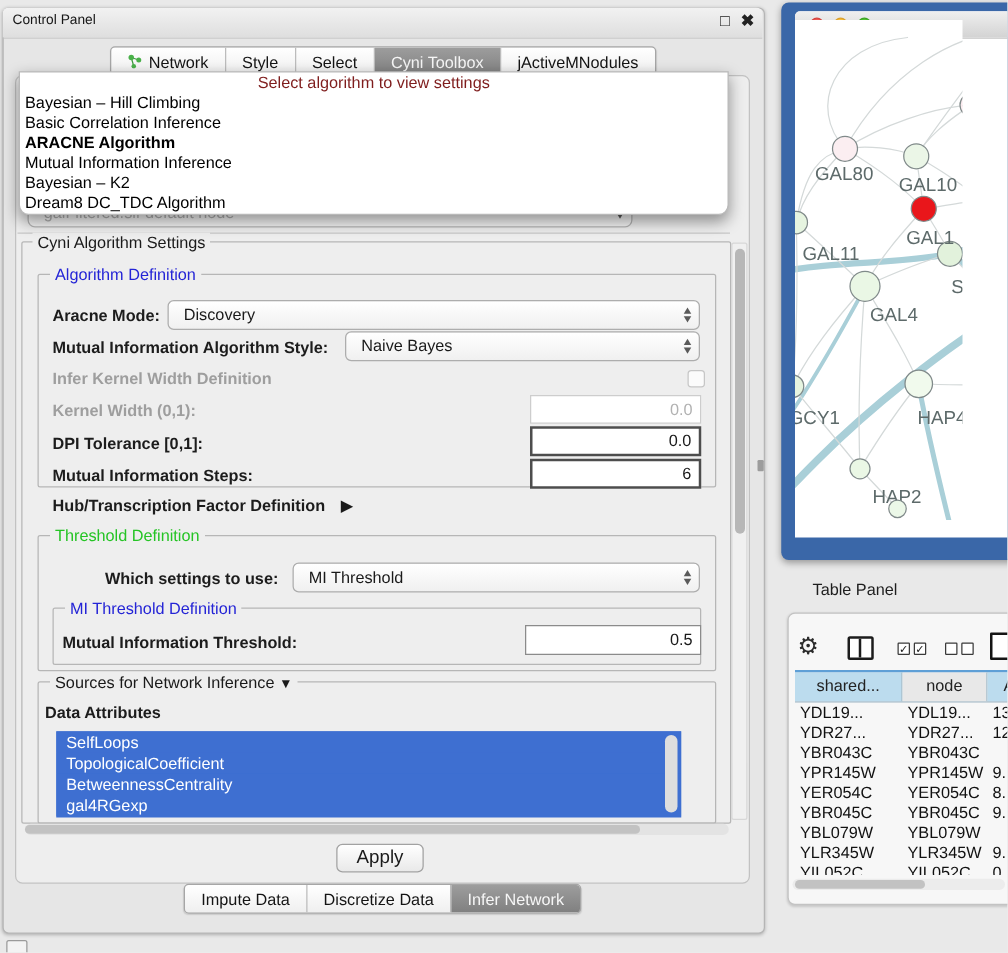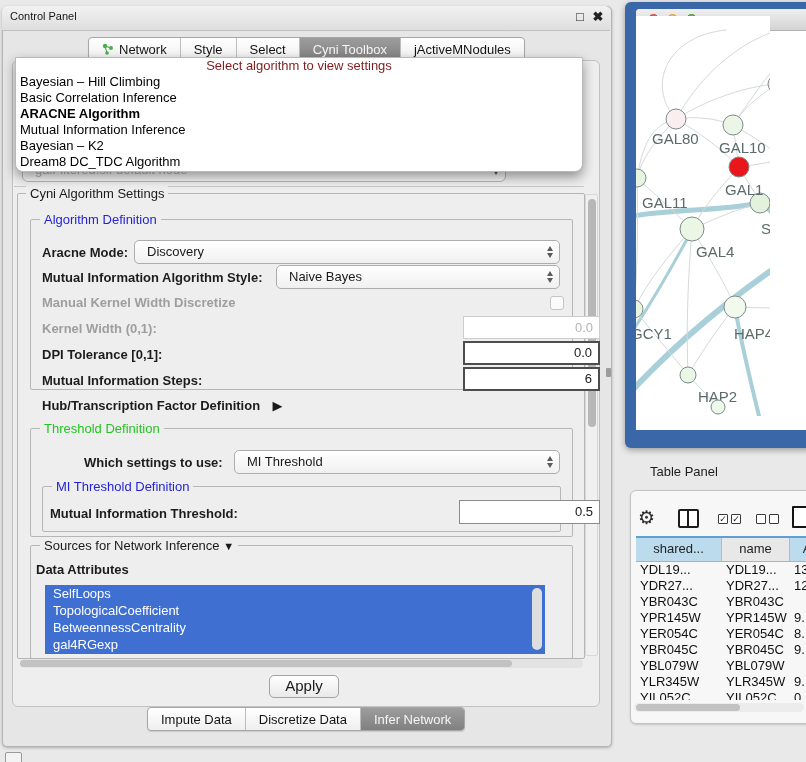--- a/index.html
+++ b/index.html
@@ -38,21 +38,21 @@
   .blue{color:#2424d6;}
   .green{color:#25c425;}
   .lbl{font-weight:bold;font-size:13px;color:#1c1c1c;white-space:nowrap;}
   .dis{color:#9e9e9e;}
   
   .combo{background:linear-gradient(#ffffff,#f0f0f0);border:1px solid #adadad;border-radius:5px;
          font-size:13px;line-height:22px;padding-left:12px;box-sizing:border-box;}
   .stepper{position:absolute;right:6px;top:50%;transform:translateY(-50%);display:flex;flex-direction:column;gap:2px;align-items:center;}
   .tri-up{width:0;height:0;border-left:3.5px solid transparent;border-right:3.5px solid transparent;border-bottom:5px solid #5a5a5a;}
   .tri-dn{width:0;height:0;border-left:3.5px solid transparent;border-right:3.5px solid transparent;border-top:5px solid #5a5a5a;}
-  .field{background:#fff;font-size:13px;text-align:right;padding-right:6px;box-sizing:border-box;margin-left:39px;}
+  .field{background:#fff;font-size:13px;text-align:right;padding-right:6px;box-sizing:border-box;}
   .checkbox{width:14px;height:14px;background:#fbfbfb;border:1px solid #c6c6c6;border-radius:3px;box-sizing:border-box;}
   
   .attr-list{background:#3e6fd1;overflow:hidden;}
   .attr-list .row{height:17px;line-height:17px;padding-left:8px;color:#ffffff;font-size:13px;background:#3e6fd1;white-space:nowrap;}
   
   .vtrack{background:#f0f0f0;border:1px solid #d7d7d7;border-radius:2px;box-sizing:border-box;}
   .vthumb{position:absolute;left:2px;width:8px;background:#b7b7b7;border-radius:4px;}
   .htrack{background:#e3e3e3;border-radius:5px;}
   .hthumb{position:absolute;top:1px;height:7px;background:#c2c2c2;border-radius:4px;}
   
@@ -163,21 +163,21 @@
 
   <div class="abs lbl" style="left:42px;top:270px;">Mutual Information Algorithm Style:</div>
   <div class="abs combo" style="left:276px;top:265px;width:284px;height:24px;">
     <span>Naive Bayes</span>
     <span class="stepper">
         <span class="tri-up"></span>
         <span class="tri-dn"></span>
       </span>
   </div>
 
-  <div class="abs lbl dis" style="left:42px;top:295px;">Manual Kernel Width Discretize</div>
+  <div class="abs lbl dis" style="left:42px;top:295px;">Infer Kernel Width Definition</div>
   <div class="abs checkbox" style="left:550px;top:296px;"></div>
 
   <div class="abs lbl dis" style="left:42px;top:321px;">Kernel Width (0,1):</div>
   <div class="abs field" style="left:424px;top:316px;width:137px;height:23px;line-height:21px;border:1px solid #cdcdcd;color:#b2b2b2;">0.0</div>
 
   <div class="abs lbl" style="left:42px;top:347px;">DPI Tolerance [0,1]:</div>
   <div class="abs field" style="left:424px;top:341px;width:137px;height:24px;line-height:20px;border:2px solid #4d4d4d;">0.0</div>
 
   <div class="abs lbl" style="left:42px;top:373px;">Mutual Information Steps:</div>
   <div class="abs field" style="left:424px;top:367px;width:137px;height:24px;line-height:20px;border:2px solid #4d4d4d;">6</div>
@@ -320,21 +320,21 @@
     <span class="cbx">✓</span>
   </div>
   <div class="abs" style="left:756px;top:514px;display:flex;gap:3px;">
     <span class="cbx"></span>
     <span class="cbx"></span>
   </div>
   <div class="abs docicon" style="left:792px;top:506px;"></div>
 
   <div class="abs th-row" style="left:636px;top:536px;width:200px;" id="tbl-head">
       <div class="th" style="width: 86px; background: rgb(188, 220, 238);">shared...</div>
-      <div class="th" style="width: 68px; background: rgb(232, 232, 232);">name</div>
+      <div class="th" style="width: 68px; background: rgb(232, 232, 232);">node</div>
       <div class="th" style="width: 46px; background: rgb(188, 220, 238);">A...</div>
     </div>
   <div class="abs" style="left:636px;top:562px;width:200px;height:138px;overflow:hidden;" id="tbl-body">
       <div class="tr">
         <div class="td" style="width: 86px;">YDL19...</div>
         <div class="td" style="width: 68px;">YDL19...</div>
         <div class="td" style="width: 46px;">13</div>
       </div>
       <div class="tr">
         <div class="td" style="width: 86px;">YDR27...</div>

